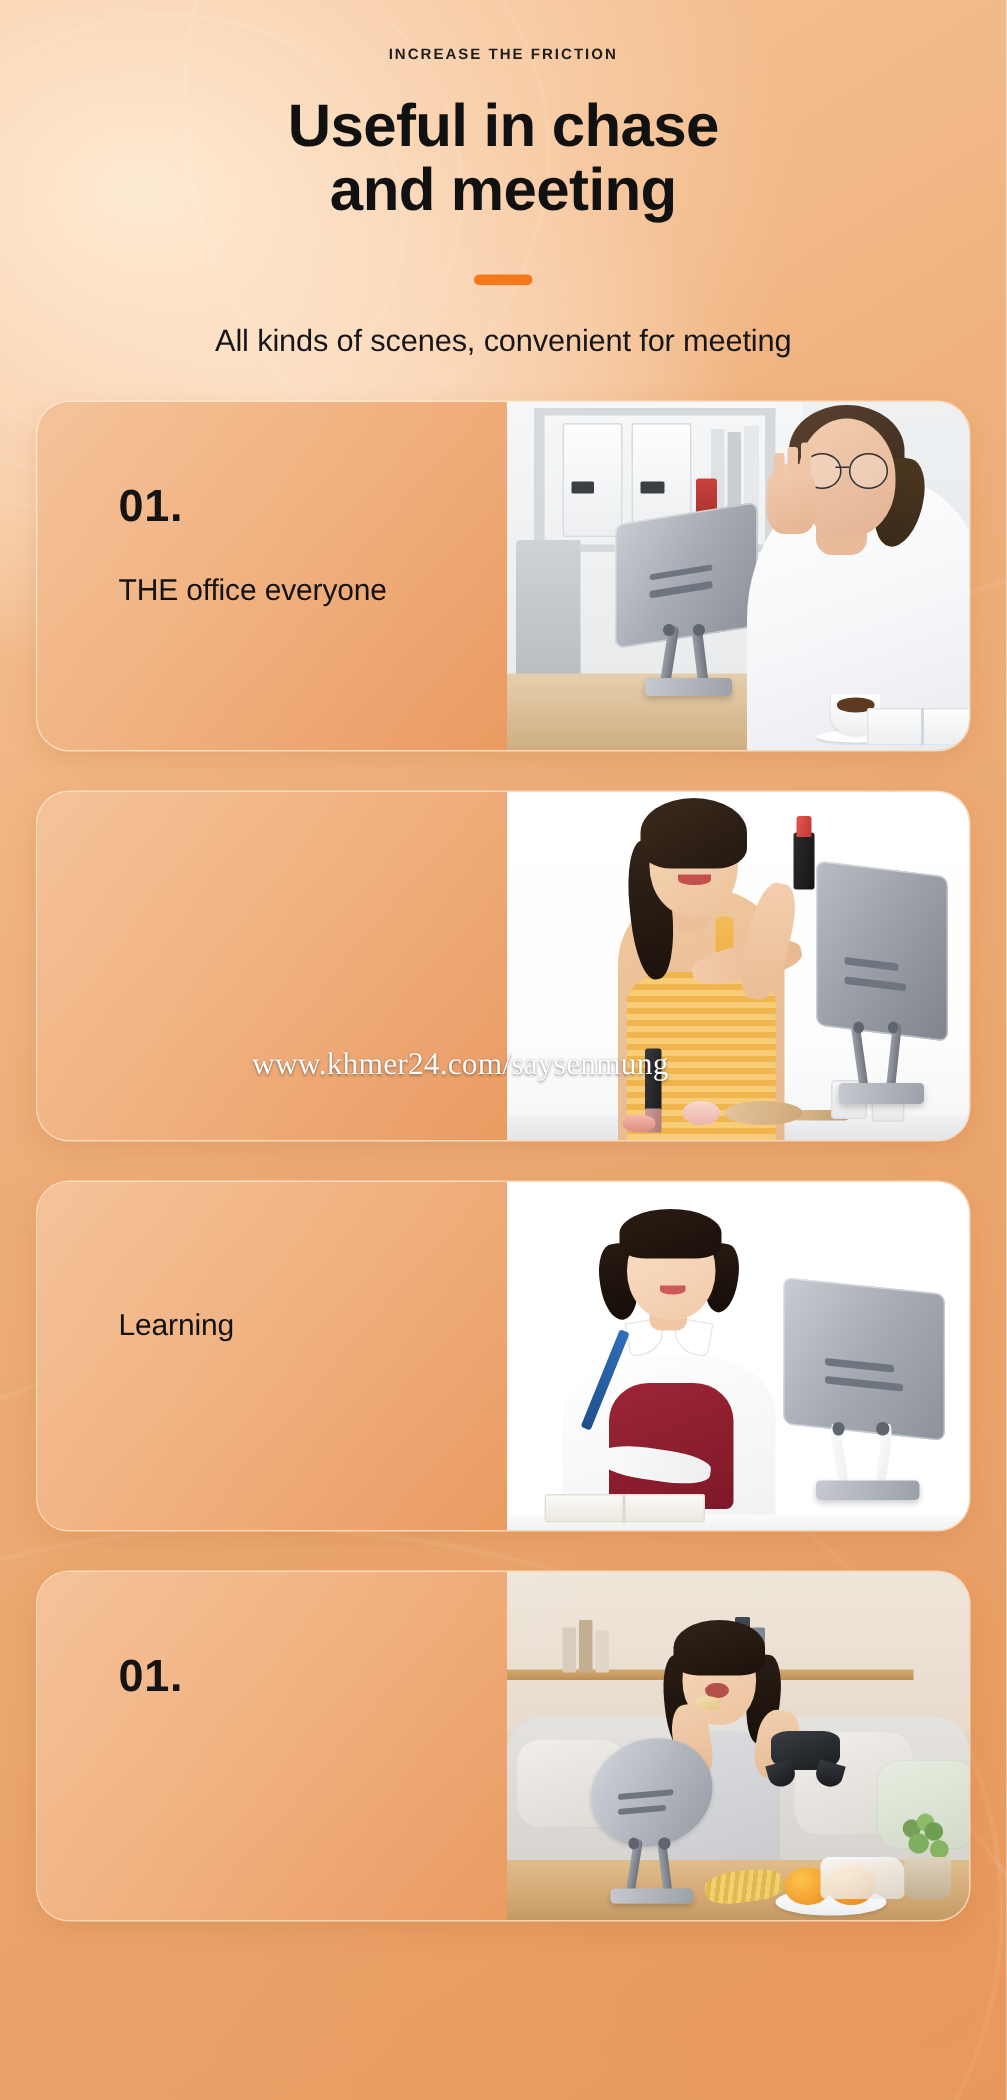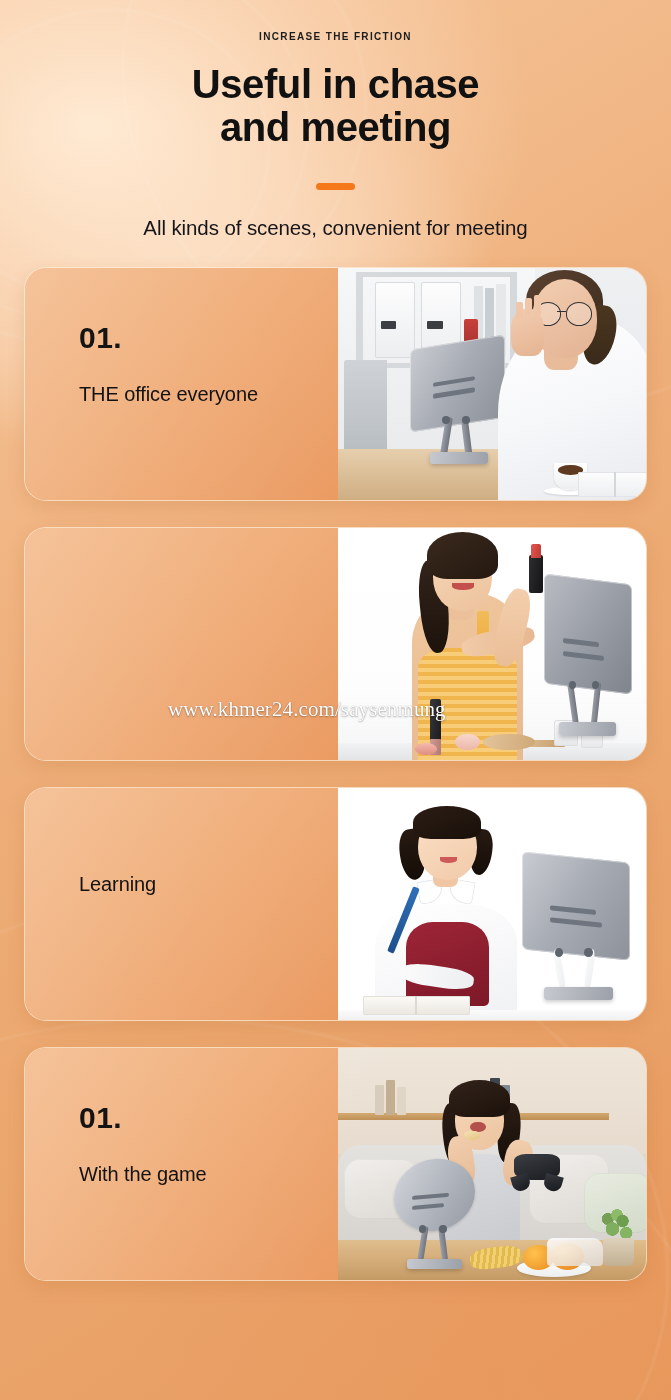--- a/index.html
+++ b/index.html
@@ -424,21 +424,20 @@
           <div class="hinge" style="left:55%;top:59%;width:7%;height:6%"></div>
           <div class="base" style="left:22%;top:85%;width:56%;height:8%"></div>
         </div>
       </div>
     </div>
   </div>
 
   <div class="card">
     <div class="card-text">
       <div class="card-num">01.</div>
-      <div class="card-label">With the game</div>
     </div>
     <div class="card-photo">
       <div class="scene sc4">
         <div class="wall"></div>
         <div class="shelf"></div>
         <div class="bk" style="left:12%;bottom:71%;width:3%;height:13%;background:#d8cdbc"></div>
         <div class="bk" style="left:15.5%;bottom:71%;width:3%;height:15%;background:#c3ae90"></div>
         <div class="bk" style="left:19%;bottom:71%;width:3%;height:12%;background:#e0d6c6"></div>
         <div class="bk" style="left:46%;bottom:71%;width:3%;height:14%;background:#5d6570"></div>
         <div class="bk" style="left:49.5%;bottom:71%;width:3%;height:16%;background:#3e4650"></div>

